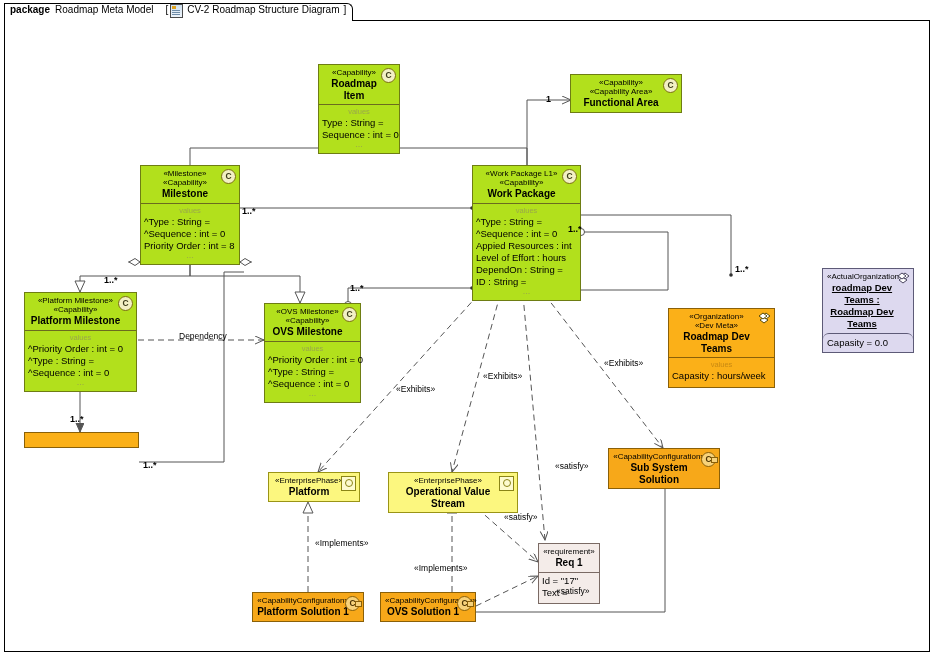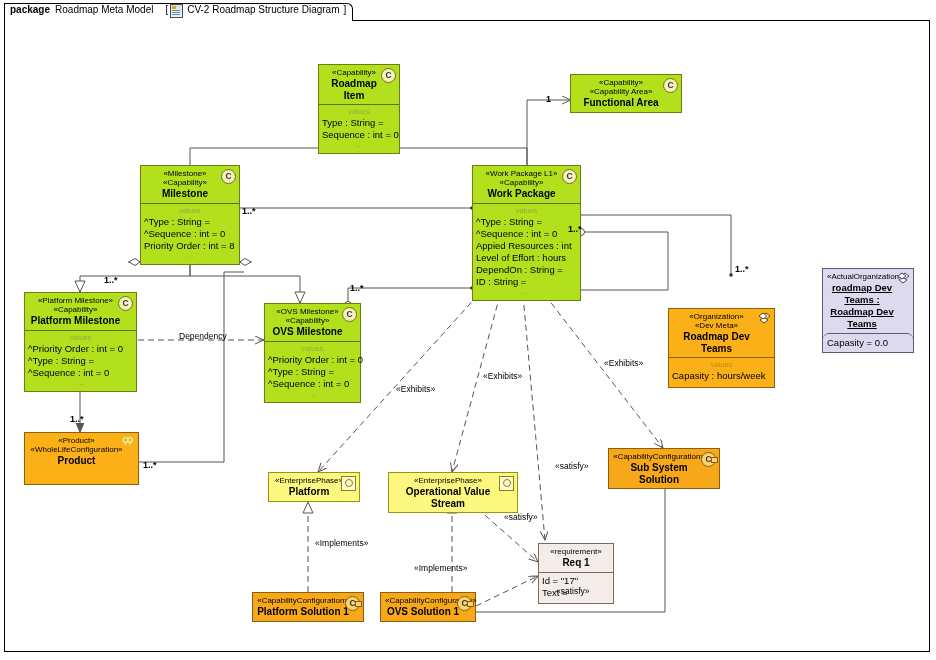--- a/index.html
+++ b/index.html
@@ -379,32 +379,20 @@
       </span>
       <span class="stereo">«ActualOrganization»</span>
       <span class="nm" style="text-decoration:underline; font-size:9.5px; line-height:1.25;">roadmap Dev Teams : Roadmap Dev Teams</span>
     </div>
     <div class="compart" style="border-color:#5d5a77; padding:3px 4px;border-radius:6px;">
       <span class="attr">Capasity = 0.0</span>
     </div>
   </div>
 
   <div class="node orange" style="left:24px; top:432px; width:115px;">
-    <div class="hdr">
-      <span class="ic ic-prod">
-        <svg width="13" height="13" viewBox="0 0 13 13">
-          <circle cx="3.5" cy="4" r="2.4" fill="none" stroke="#dff0a0" stroke-width="1.4"></circle>
-          <circle cx="8" cy="4" r="2.4" fill="none" stroke="#dff0a0" stroke-width="1.4"></circle>
-          <path d="M3.5,6.4 L3.5,9 M8,6.4 L8,9" stroke="#dff0a0" stroke-width="1.4"></path>
-        </svg>
-      </span>
-      <span class="stereo">«Product»</span>
-      <span class="stereo">«WholeLifeConfiguration»</span>
-      <span class="nm">Product</span>
-    </div>
     <div style="height:14px;"></div>
   </div>
 
   <div class="node yellow" style="left:268px; top:472px; width:92px;">
     <div class="hdr">
       <span class="ic ic-phase"></span>
       <span class="stereo">«EnterprisePhase»</span>
       <span class="nm">Platform</span>
     </div>
   </div>
@@ -434,21 +422,21 @@
   </div>
 
   <div class="node orange2" style="left:380px; top:592px; width:96px;">
     <div class="hdr">
       <span class="ic ic-cc">C</span>
       <span class="stereo">«CapabilityConfiguration»</span>
       <span class="nm">OVS Solution 1</span>
     </div>
   </div>
 
-  <div class="node req" style="left:538px; top:543px; width:76px;">
+  <div class="node req" style="left:538px; top:543px; width:62px;">
     <div class="hdr" style="padding-right:4px;">
       <span class="stereo">«requirement»</span>
       <span class="nm">Req 1</span>
     </div>
     <div class="compart" style="border-color:#7a6a64; padding:2px 3px 4px 3px;">
       <span class="attr">Id = "17"</span>
       <span class="attr">Text =</span>
     </div>
   </div>
 

